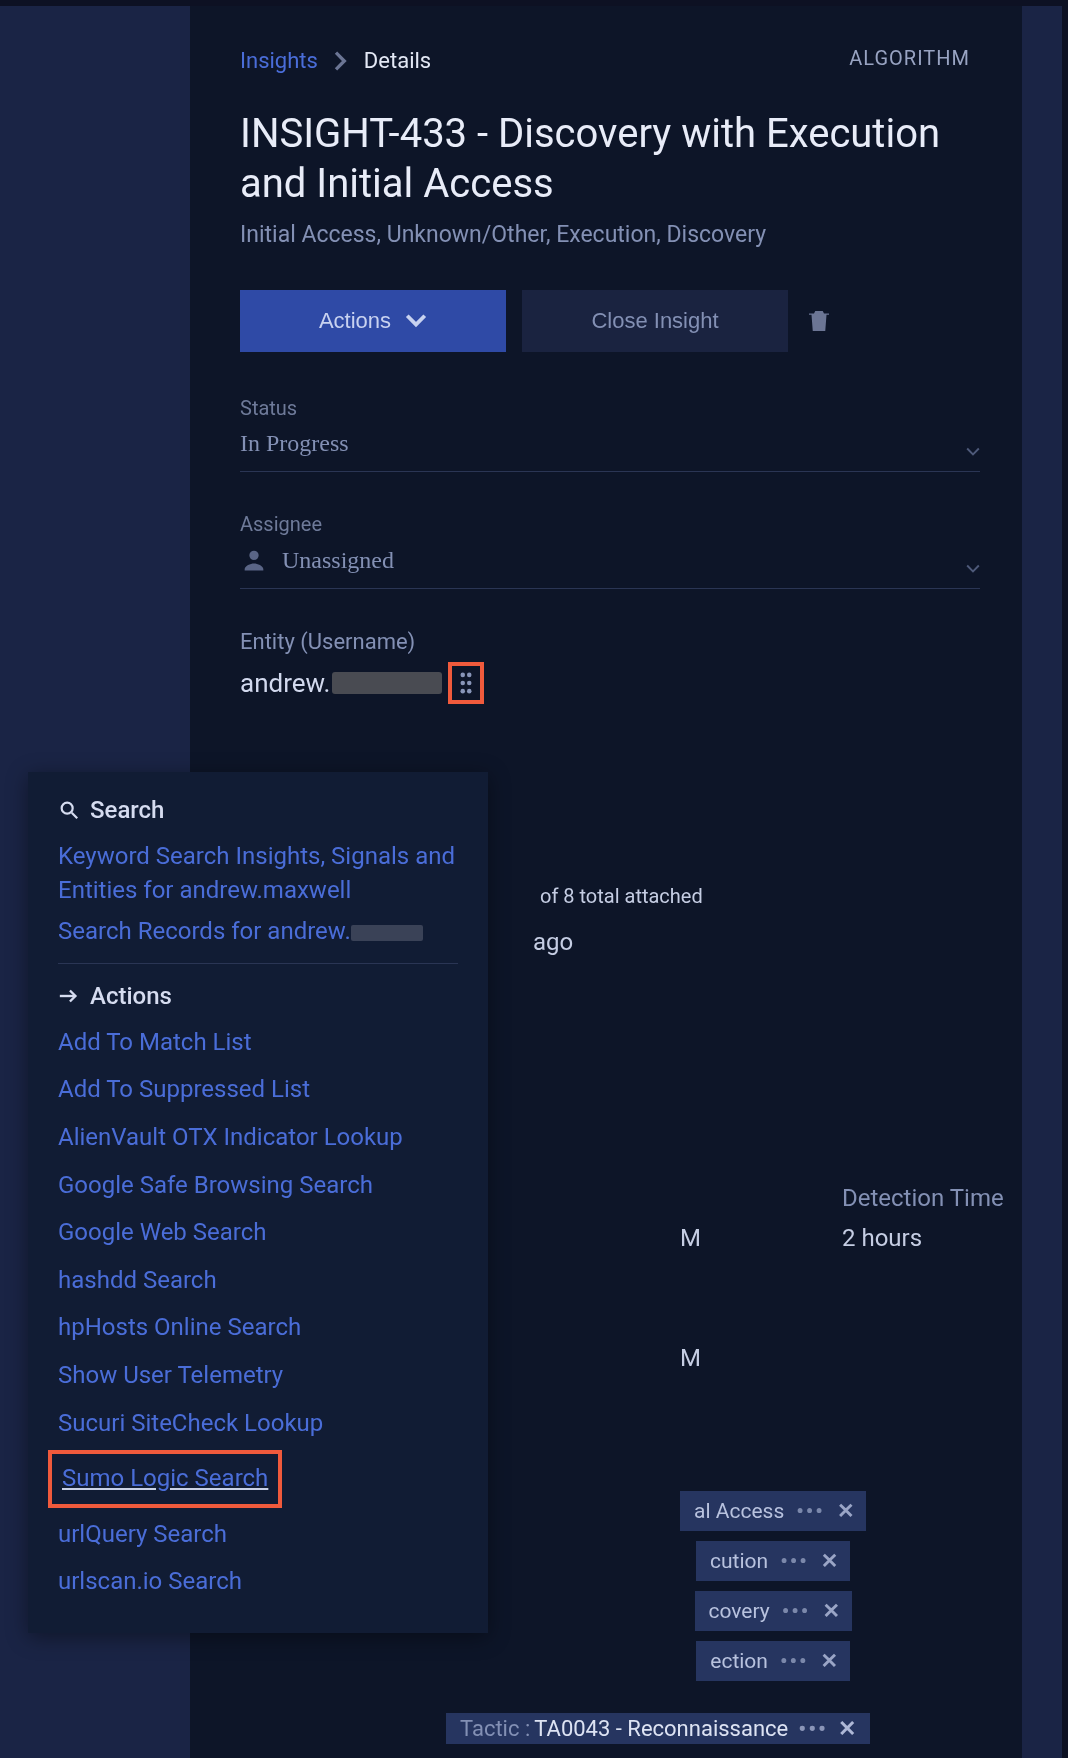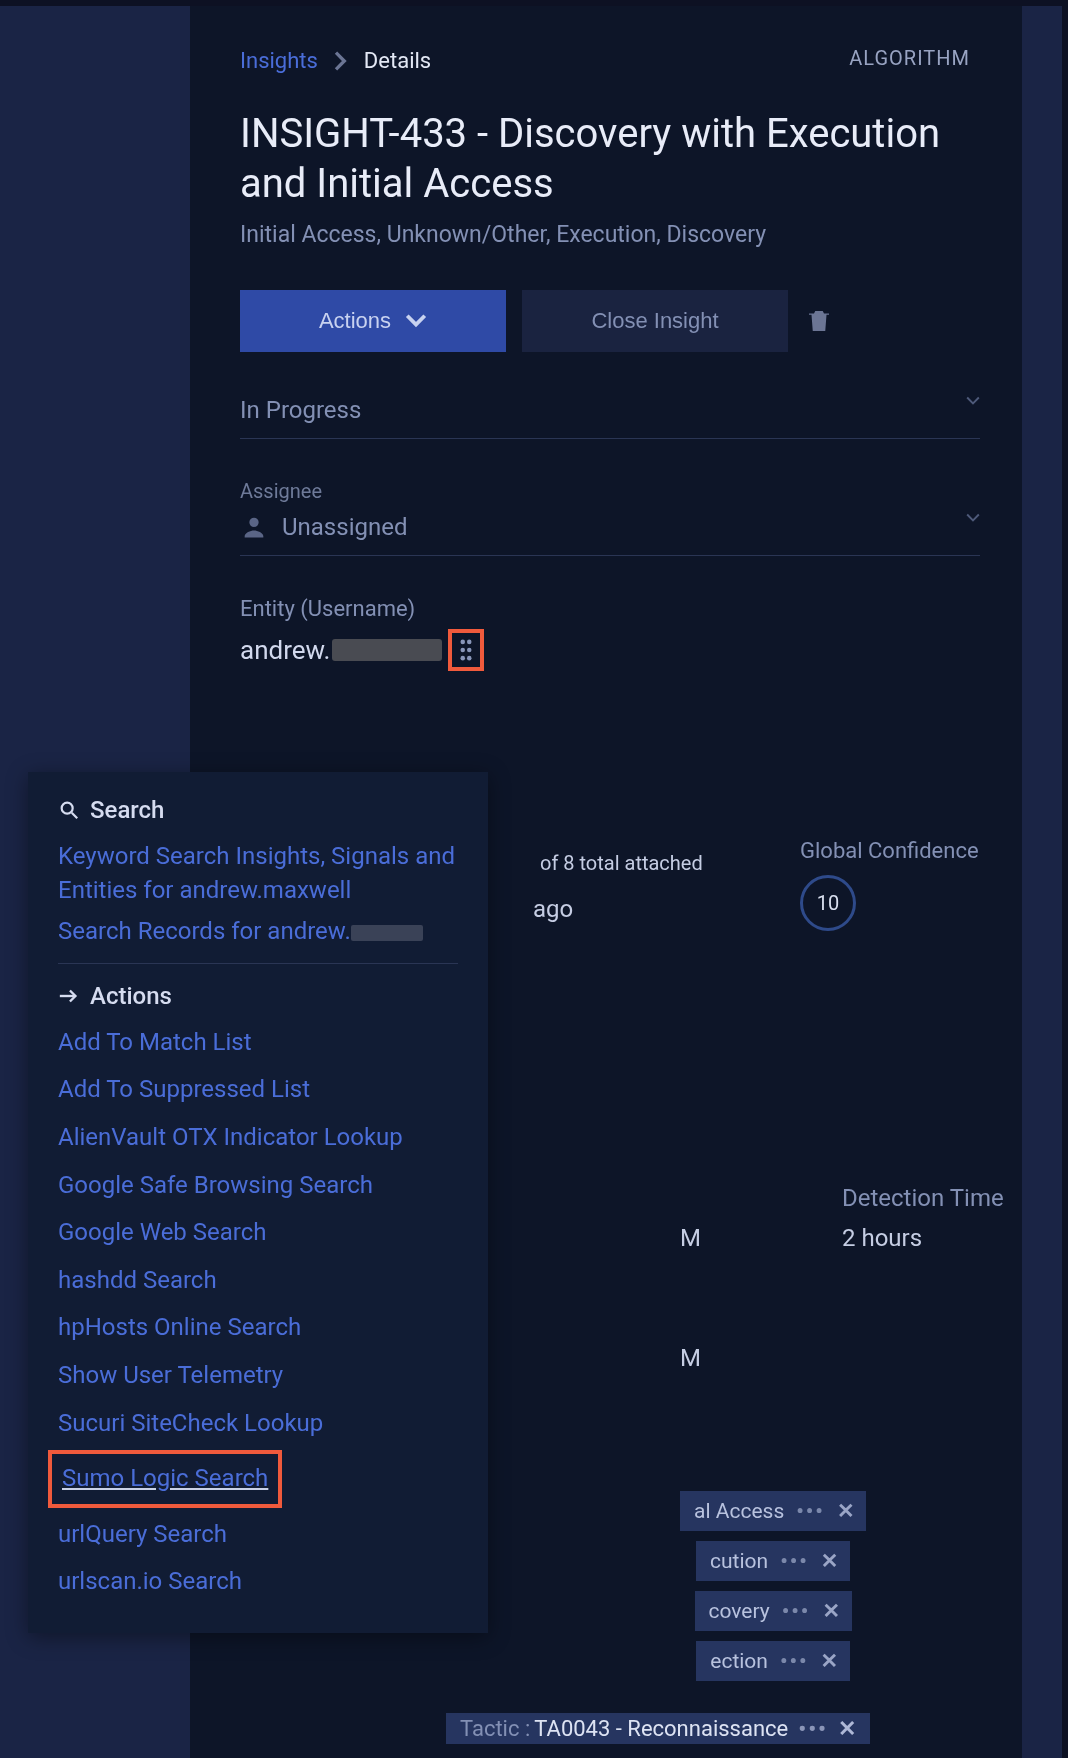--- a/index.html
+++ b/index.html
@@ -103,25 +103,26 @@
     cursor: pointer;
   }
 
   .field-label {
     font-size: 20px;
     color: #6e7a99;
     margin-bottom: 10px;
   }
   .field-row {
     display:flex;
-    align-items:flex-start;
+    align-items:flex-end;
     justify-content:space-between;
     border-bottom: 1px solid #2a3554;
     padding-bottom: 14px;
     margin-bottom: 40px;
+    font-family: Liberation Serif, serif;
   }
   .field-value { font-size: 24px; color: #8390b4; }
   .field-value.withicon { display:flex; align-items:center; gap:14px; }
   .chev-down { color:#4e5a7a; font-size:16px; }
 
   .entity-label { font-size:22px; color:#8390b4; margin-bottom:8px; }
   .entity-row { display:flex; align-items:center; gap:0; font-size:26px; color:#d2d9ee; margin-bottom:48px;}
   .redact { display:inline-block; width:110px; height:22px; background:#494b52; border-radius:3px; margin-left:2px;}
   .dots-btn {
     width:36px; height:42px; border:4px solid #f05a3c; margin-left:6px;
@@ -241,20 +242,21 @@
       <button class="btn btn-secondary">
         <span>Close Insight</span>
       </button>
       <button class="trash-btn">
         <svg viewBox="0 0 24 24" width="30" height="30">
             <path fill="#6b7594" d="M6 7h12l-1 13H7L6 7zm3-3h6l1 2H8l1-2zM4 6h16v1H4z"></path>
           </svg>
       </button>
     </div>
 
+    <div class="field-label">Status</div>
     <div class="field-row">
       <span class="field-value">In Progress</span>
       <span class="chev-down">
         <svg width="14" height="10" viewBox="0 0 12 8">
             <path d="M1 1l5 5 5-5" stroke="#4e5a7a" stroke-width="1.6" fill="none"></path>
           </svg>
       </span>
     </div>
 
     <div class="field-label">Assignee</div>
@@ -281,24 +283,20 @@
           <circle cx="3" cy="3" r="1.4" fill="#8895b8"></circle>
             <circle cx="7" cy="3" r="1.4" fill="#8895b8"></circle>
           <circle cx="3" cy="8" r="1.4" fill="#8895b8"></circle>
             <circle cx="7" cy="8" r="1.4" fill="#8895b8"></circle>
           <circle cx="3" cy="13" r="1.4" fill="#8895b8"></circle>
             <circle cx="7" cy="13" r="1.4" fill="#8895b8"></circle>
         </svg>
       </span>
     </div>
 
-    <div class="gc-wrap">
-      <div class="gc-label">Global Confidence</div>
-      <div class="gc-circle">10</div>
-    </div>
 
     <div class="signals-frag">of 8 total attached</div>
     <div class="ago-frag">ago</div>
 
     <div class="det-label">Detection Time</div>
     <div class="det-val">2 hours</div>
     <div class="m-frag1">M</div>
     <div class="m-frag2">M</div>
 
     <div class="chips-col" id="chips-col">

